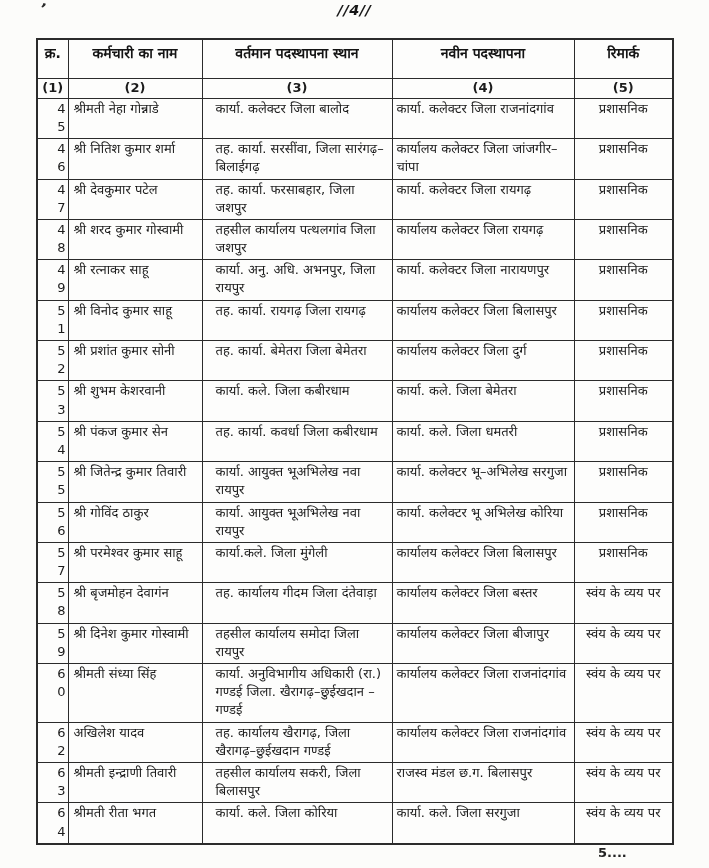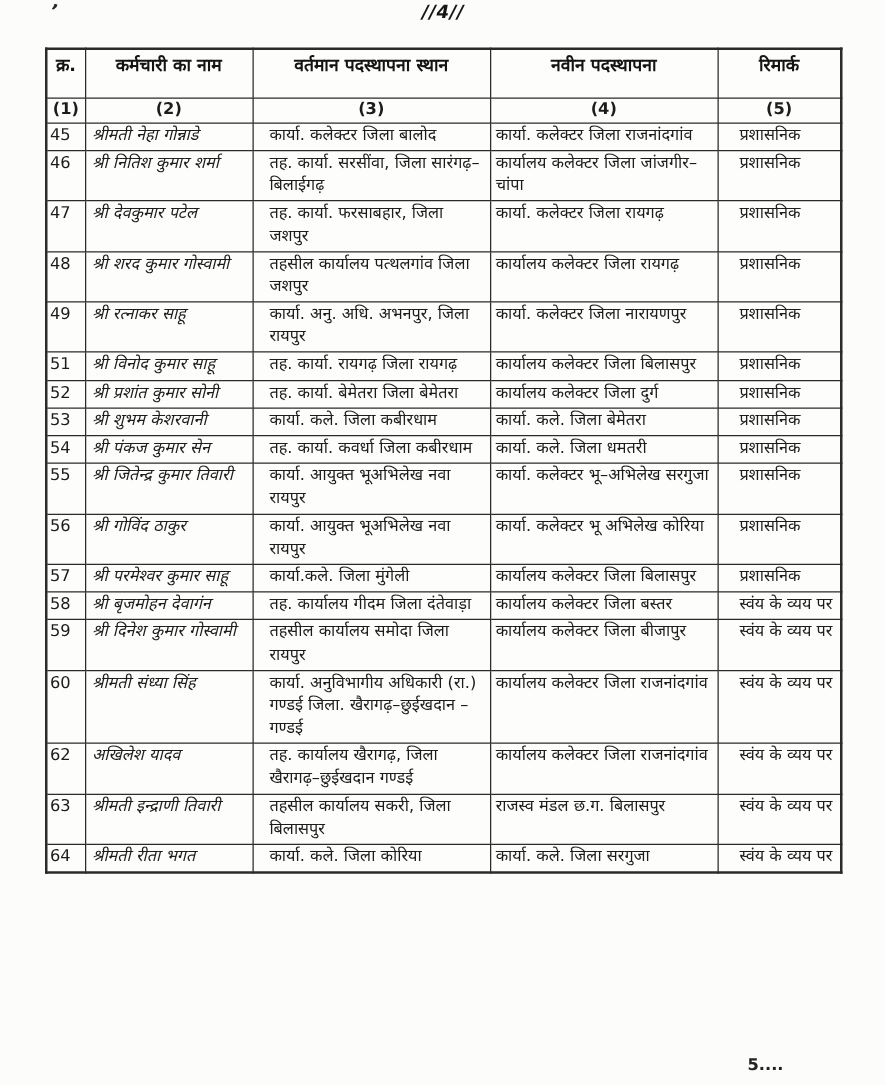--- a/index.html
+++ b/index.html
@@ -65,25 +65,25 @@
     padding-bottom: 14px;
     vertical-align: top;
     color: #141414;
   }
   thead th.col-num {
     font-weight: bold;
     font-size: 13px;
     text-align: center;
     padding: 0 2px 1px 2px;
   }
-  td.c-sno   { text-align: left; padding-left: 2px; padding-right: 2px; }
-  td.c-name  { text-align: justify; padding-right: 7px; font-style: italic; }
+  td.c-sno   { text-align: right; padding-left: 16px; padding-right: 2px; }
+  td.c-name  { text-align: justify; padding-right: 7px; }
   td.c-cur   { padding-left: 13px; }
   td.c-new   { padding-left: 4px; }
-  td.c-rem   { padding-left: 17px; padding-right: 3px; }
+  td.c-rem   { text-align: center; padding-left: 3px; padding-right: 3px; }
   .footer-next {
     position: absolute;
     top: 845px;
     left: 598px;
     font-size: 13px;
     font-weight: bold;
     color: #222;
   }
 </style>
 </head>

